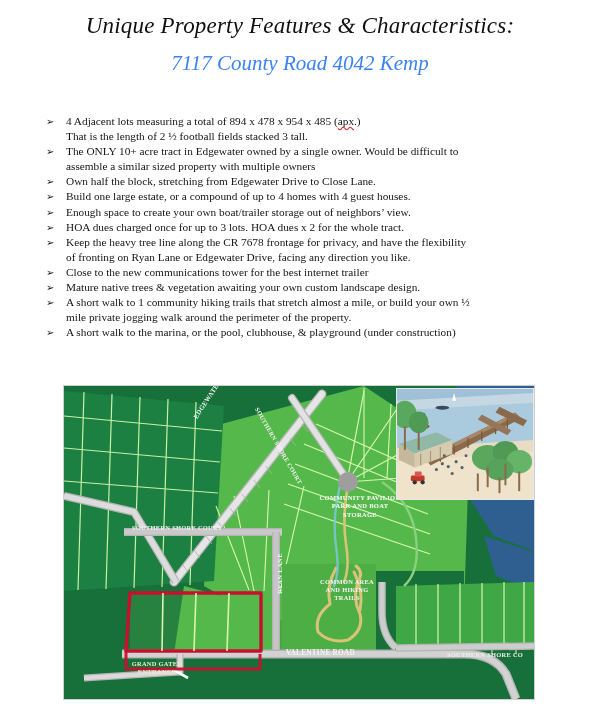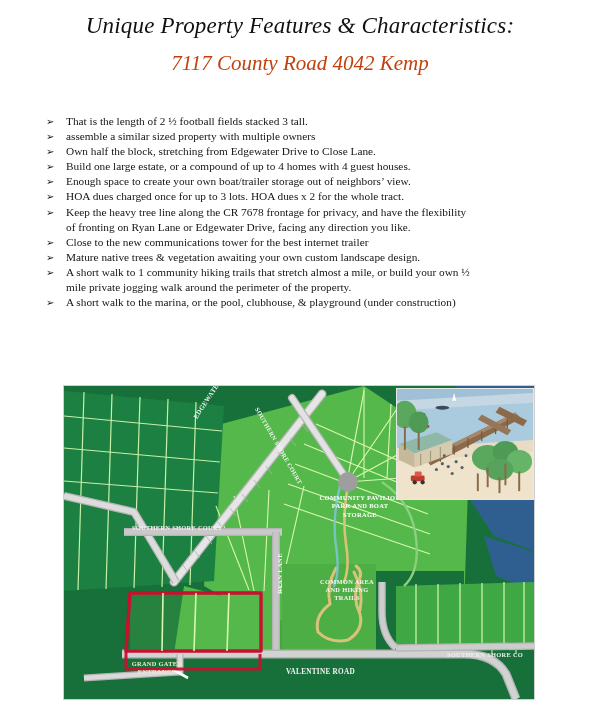--- a/index.html
+++ b/index.html
@@ -29,21 +29,21 @@
     line-height: 32px;
     letter-spacing: 0.2px;
     white-space: nowrap;
     color: #101010;
   }
   .title-line2 {
     font-style: italic;
     font-size: 21px;
     line-height: 30px;
     white-space: nowrap;
-    color: #c2410c;
+    color: #3b82f6;
     margin-top: 6px;
   }
 
   
   .features {
     position: absolute;
     left: 44px;
     top: 114px;
     width: 540px;
   }
@@ -111,21 +111,21 @@
     left: 68px; top: 138px;
     font-size: 6.4px;
     color: #f2f2f2;
   }
   .lbl-southern-shore-right {
     left: 383px; top: 265px;
     font-size: 6.4px;
     color: #f0f0f0;
   }
   .lbl-valentine {
-    left: 222px; top: 282px;
+    left: 222px; top: 263px;
     font-size: 7.2px;
     color: #f4f4f4;
   }
   .lbl-edgewater {
     left: 128px; top: 30px;
     font-size: 6.6px;
     color: #f4f4f4;
     transform: rotate(-57deg);
     transform-origin: left top;
   }
@@ -176,25 +176,27 @@
 
 <div class="title-block">
   <div class="title-line1">Unique Property Features &amp; Characteristics:</div>
   <div class="title-line2">7117 County Road 4042    Kemp</div>
 </div>
 
 <div class="features">
 
   <div class="feature-item">
     <span class="bullet-arrow">➢</span>
+    <span class="feature-text"><span>4 Adjacent lots measuring a total of 894 x 478 x 954 x 485 (</span><span class="misspelled">apx</span><span>.)</span></span>
     <span class="feature-text">That is the length of 2 ½ football fields stacked 3 tall.</span>
   </div>
 
   <div class="feature-item">
     <span class="bullet-arrow">➢</span>
+    <span class="feature-text">The ONLY 10+ acre tract in Edgewater owned by a single owner.  Would be difficult to</span>
     <span class="feature-text">assemble a similar sized property with multiple owners</span>
   </div>
 
   <div class="feature-item">
     <span class="bullet-arrow">➢</span>
     <span class="feature-text">Own half the block, stretching from Edgewater Drive to Close Lane.</span>
   </div>
 
   <div class="feature-item">
     <span class="bullet-arrow">➢</span>

